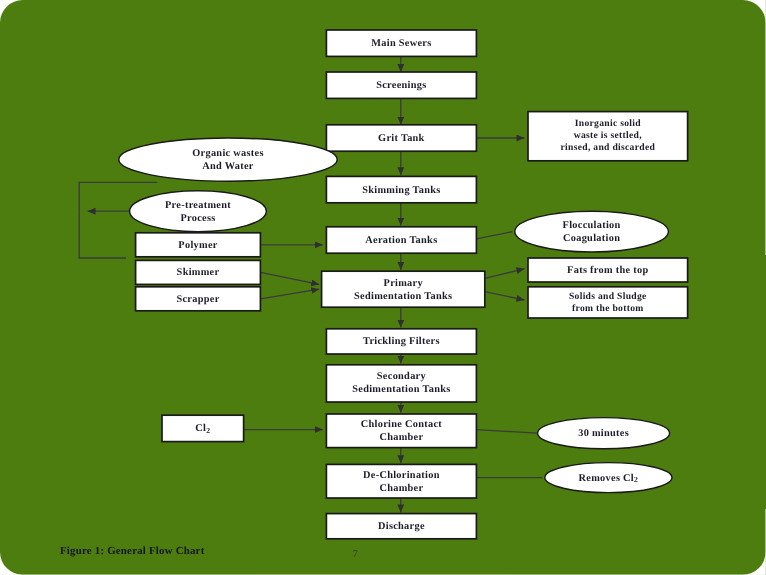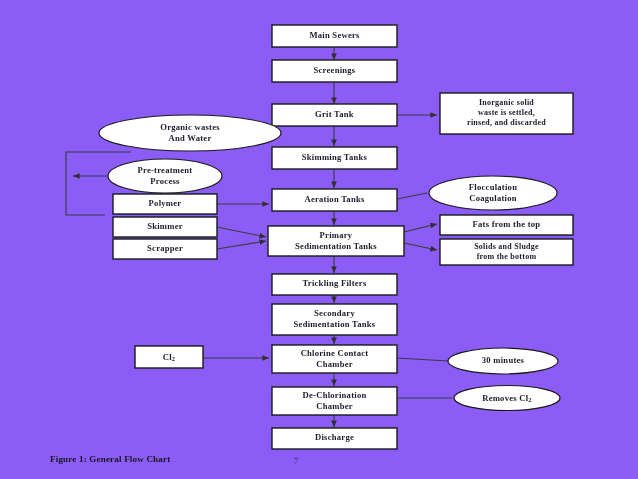--- a/index.html
+++ b/index.html
@@ -8,22 +8,23 @@
     padding: 0;
     background: #ffffff;
   }
   body {
     font-family: "Liberation Serif", "DejaVu Serif", serif;
   }
   #page {
     position: relative;
     width: 638px;
     height: 479px;
-    background: #8b5cf6;
+    background: #4d7c0f;
     overflow: hidden;
+    border-radius: 19px;
   }
   svg#diagram {
     position: absolute;
     left: 0;
     top: 0;
     width: 638px;
     height: 479px;
   }
   .node-rect {
     fill: #ffffff;

